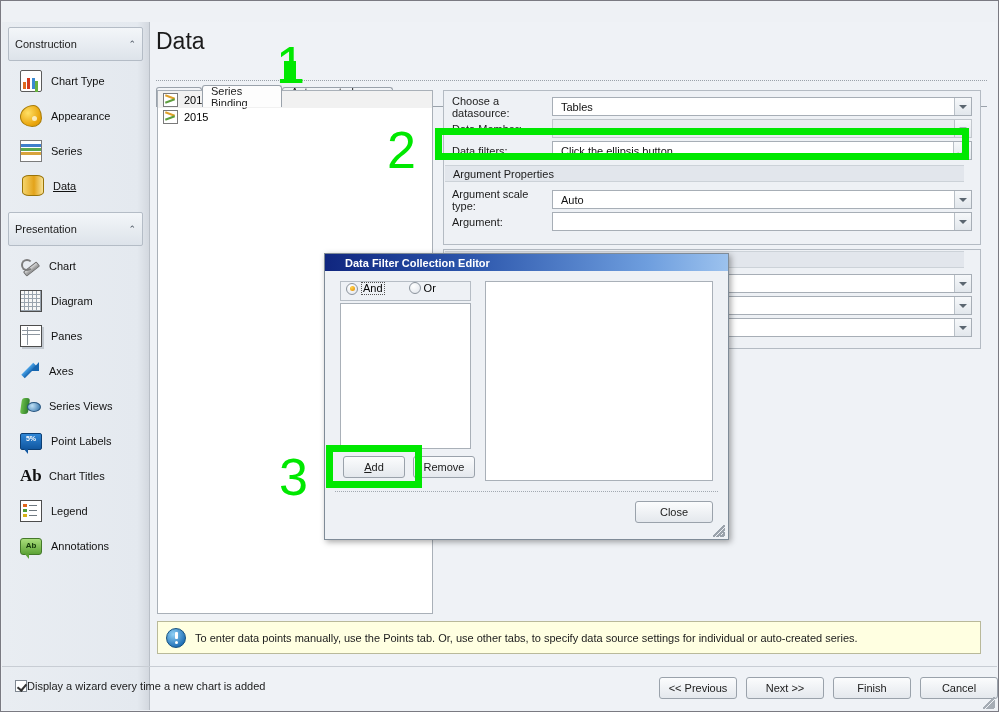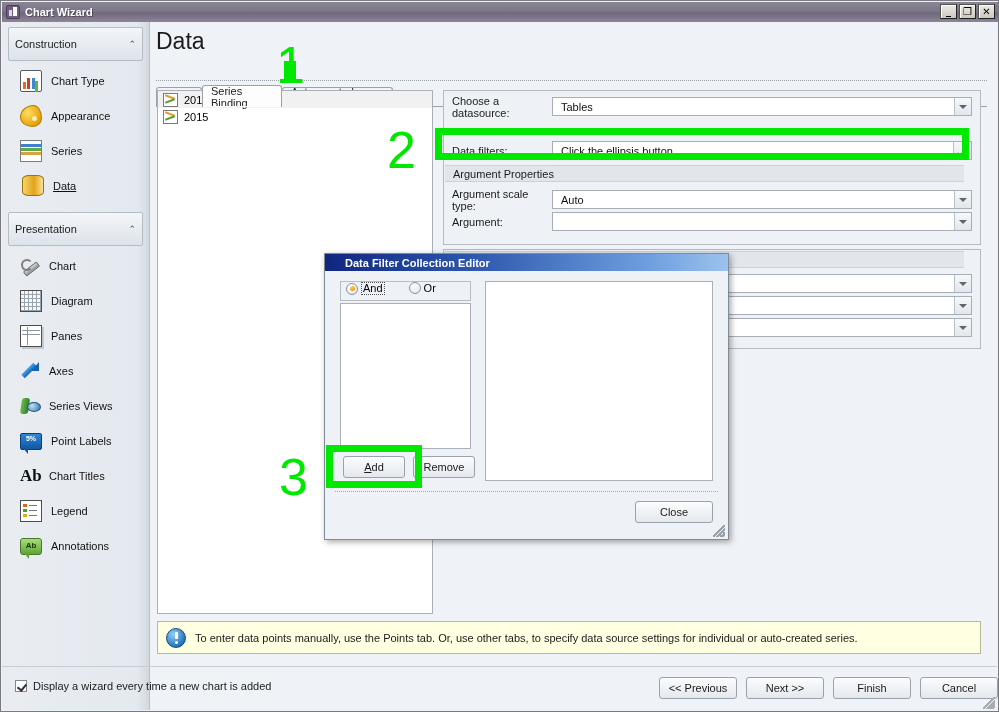--- a/index.html
+++ b/index.html
@@ -146,21 +146,21 @@
   .infobar{position:absolute;left:156px;top:620px;right:17px;height:33px;
     background:#ffffe1;border:1px solid #b9b99a;box-sizing:border-box;display:flex;align-items:center;gap:9px;padding-left:8px;}
   .infoicon{width:18px;height:18px;border-radius:50%;flex:0 0 18px;
     background:radial-gradient(circle at 35% 30%,#8fd0f5,#1f6fb5 75%);border:1px solid #15507f;position:relative;}
   .infoicon::before{content:"";position:absolute;left:7.5px;top:3px;width:3px;height:7px;background:#fff;border-radius:1px;}
   .infoicon::after{content:"";position:absolute;left:7.5px;top:12px;width:3px;height:3px;background:#fff;border-radius:50%;}
   .infotext{font-size:11px;color:#1b1b1b;}
 
   
   .footsep{position:absolute;left:1px;right:1px;top:665px;height:1px;background:#c8cdd4;}
-  .chkrow{position:absolute;left:14px;top:679px;display:flex;align-items:flex-start;gap:6px;}
+  .chkrow{position:absolute;left:14px;top:679px;display:flex;align-items:flex-start;}
   .chkbox{width:12px;height:12px;background:#fff;border:1px solid #7f8791;position:relative;flex:0 0 12px;box-sizing:border-box;}
   .chkbox::after{content:"";position:absolute;left:3px;top:1px;width:4px;height:7px;border:solid #333;border-width:0 2px 2px 0;transform:rotate(40deg);}
   .chklabel{font-size:11px;color:#1b1b1b;}
   .btn{height:22px;box-sizing:border-box;border:1px solid #9aa2ab;border-radius:3px;
     background:linear-gradient(to bottom,#fbfcfd,#e4e8ed);
     display:flex;align-items:center;justify-content:center;font-size:11px;color:#1b1b1b;}
   .footbtns{position:absolute;right:0;top:676px;display:flex;gap:9px;}
   .footbtns .btn{width:78px;}
 
   
@@ -197,35 +197,20 @@
   .ann-num{position:absolute;color:#00e800;font-size:52px;line-height:1;font-weight:normal;
     font-family:"Liberation Sans",sans-serif;z-index:60;}
   .ann-box{position:absolute;border:7px solid #00e800;box-sizing:border-box;z-index:55;}
   .ann-bar{position:absolute;background:#00e800;z-index:60;}
 </style>
 </head>
 <body>
 
 <div id="app">
 
-  <div class="titlebar">
-    <div class="tb-icon"></div>
-    <div class="tb-title">Chart Wizard</div>
-    <div class="winbtns">
-      <div class="winbtn wb-min">
-          <span>_</span>
-        </div>
-      <div class="winbtn">
-          <span>❐</span>
-        </div>
-      <div class="winbtn">
-          <span>✕</span>
-        </div>
-    </div>
-  </div>
 
   <div class="sidebar">
 
     <div class="grpheader">
       <span>Construction</span>
       <span class="chev">⌃</span>
     </div>
 
     <div class="navitem">
       <span class="ico ic-charttype"></span>
@@ -320,20 +305,29 @@
       <span>2015</span>
     </div>
   </div>
 
   <div class="formpanel">
     <div class="frow" style="top:6px;">
       <span class="flabel">Choose a datasource:</span>
       <div class="fctl">
         <span class="val">Tables</span>
         <span class="dd-arrow">
+            <i></i>
+          </span>
+      </div>
+    </div>
+    <div class="frow" style="top:28px;">
+      <span class="flabel">Data Member:</span>
+      <div class="fctl disabled">
+        <span class="val"></span>
+        <span class="dd-arrow dim">
             <i></i>
           </span>
       </div>
     </div>
     <div class="frow" style="top:50px;">
       <span class="flabel">Data filters:</span>
       <div class="fctl">
         <span class="val">Click the ellipsis button...</span>
         <span class="ellbtn">...</span>
       </div>

